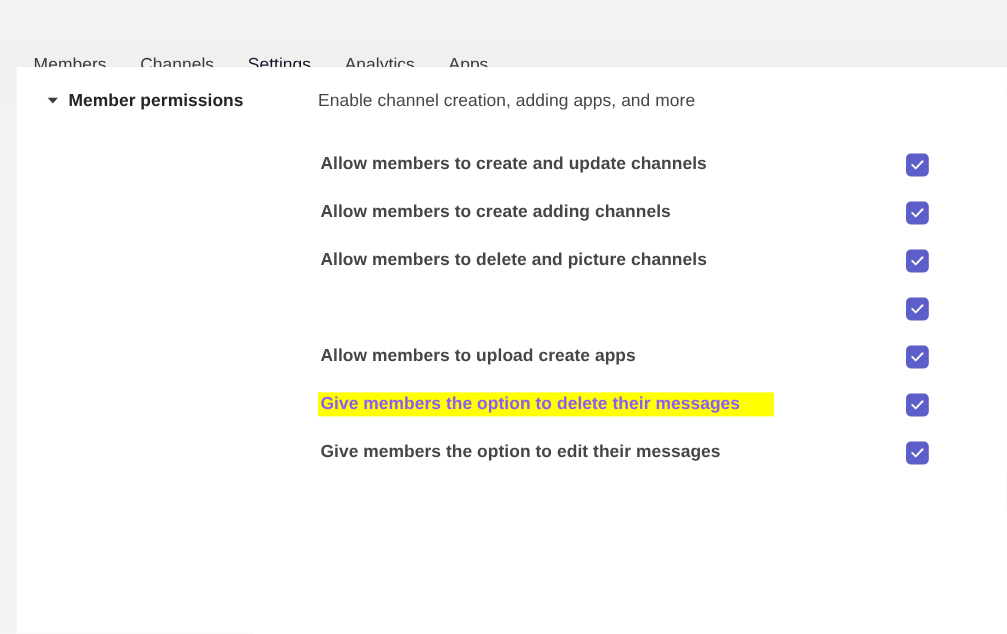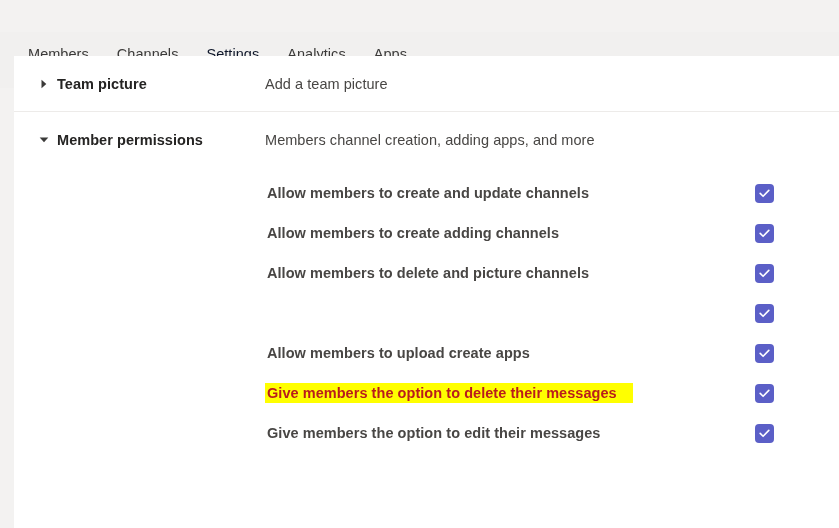--- a/index.html
+++ b/index.html
@@ -152,22 +152,22 @@
     font-size: 14.5px;
     color: #484644;
     letter-spacing: 0.05px;
     line-height: 18px;
     padding: 1px 2px;
     white-space: nowrap;
     font-weight: bold;
   }
   .prow-label.highlighted {
     background: #ffff00;
-    color: #b91c1c;
-    padding-right: 16px;
+    color: #8b5cf6;
+    padding-right: 28px;
   }
 
   .checkbox {
     position: absolute;
     left: 741px;
     width: 19px;
     height: 19px;
     border-radius: 4px;
     background: #5b5fc7;
     cursor: pointer;
@@ -199,40 +199,29 @@
           <span>Analytics</span>
         </div>
         <div class="tab">
           <span>Apps</span>
         </div>
       </div>
     <div class="tabbar-divider"></div>
   </div>
 
   <div class="panel" id="sections-host">
-      <div class="section">
-        <div class="section-head">
-          <span class="chevron">
-            <svg width="8" height="10" viewBox="0 0 8 10">
-              <path d="M1.5 0.7 L6.3 5 L1.5 9.3 Z" fill="#3b3a39"></path>
-            </svg>
-          </span>
-          <span class="section-title">Team picture</span>
-          <span class="section-desc">Add a team picture</span>
-        </div>
-      </div>
       <div class="section">
         <div class="section-head">
           <span class="chevron">
             <svg width="10" height="8" viewBox="0 0 10 8">
               <path d="M0.7 1.5 L9.3 1.5 L5 6.3 Z" fill="#3b3a39"></path>
             </svg>
           </span>
           <span class="section-title">Member permissions</span>
-          <span class="section-desc">Members channel creation, adding apps, and more</span>
+          <span class="section-desc">Enable channel creation, adding apps, and more</span>
         </div>
         <div class="rows">
           <div class="prow">
             <span class="prow-label">Allow members to create and update channels</span>
             <span class="checkbox">
               <svg width="13" height="13" viewBox="0 0 13 13">
                 <path d="M2.2 6.4 L5.1 9.3 L10.8 3.4" fill="none" stroke="#ffffff" stroke-width="1.6" stroke-linecap="round" stroke-linejoin="round"></path>
               </svg>
             </span>
           </div>

